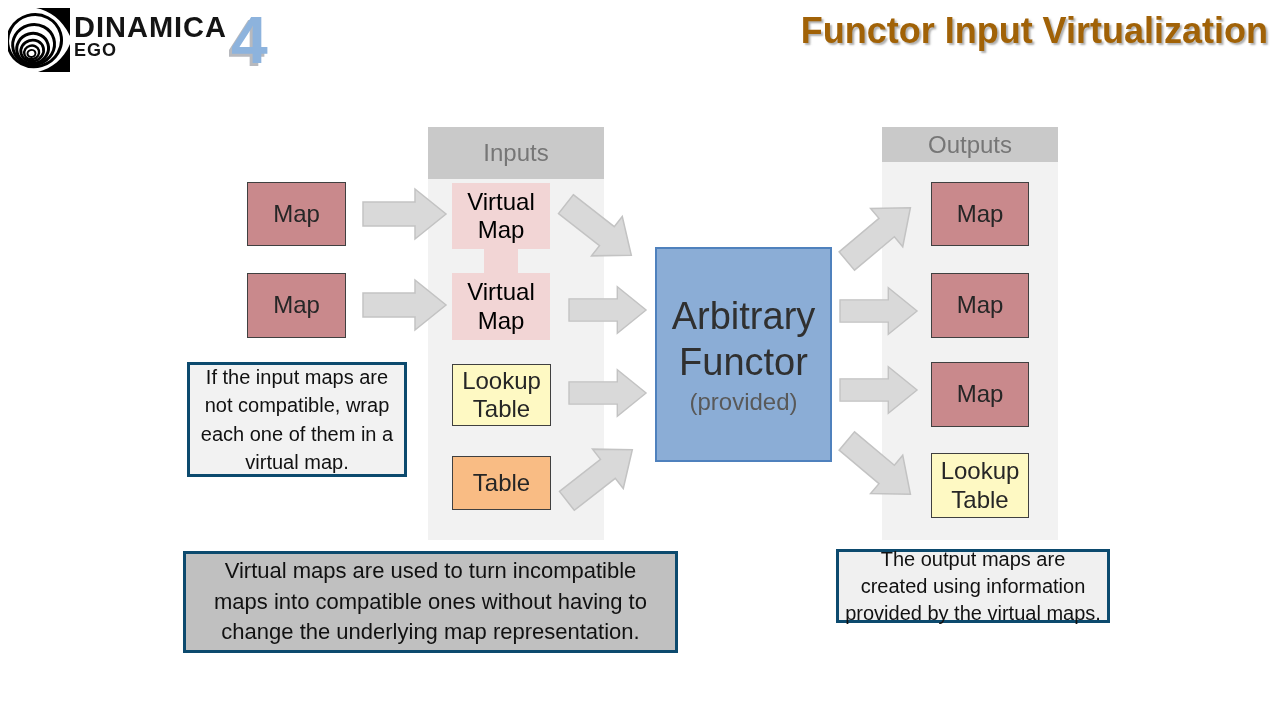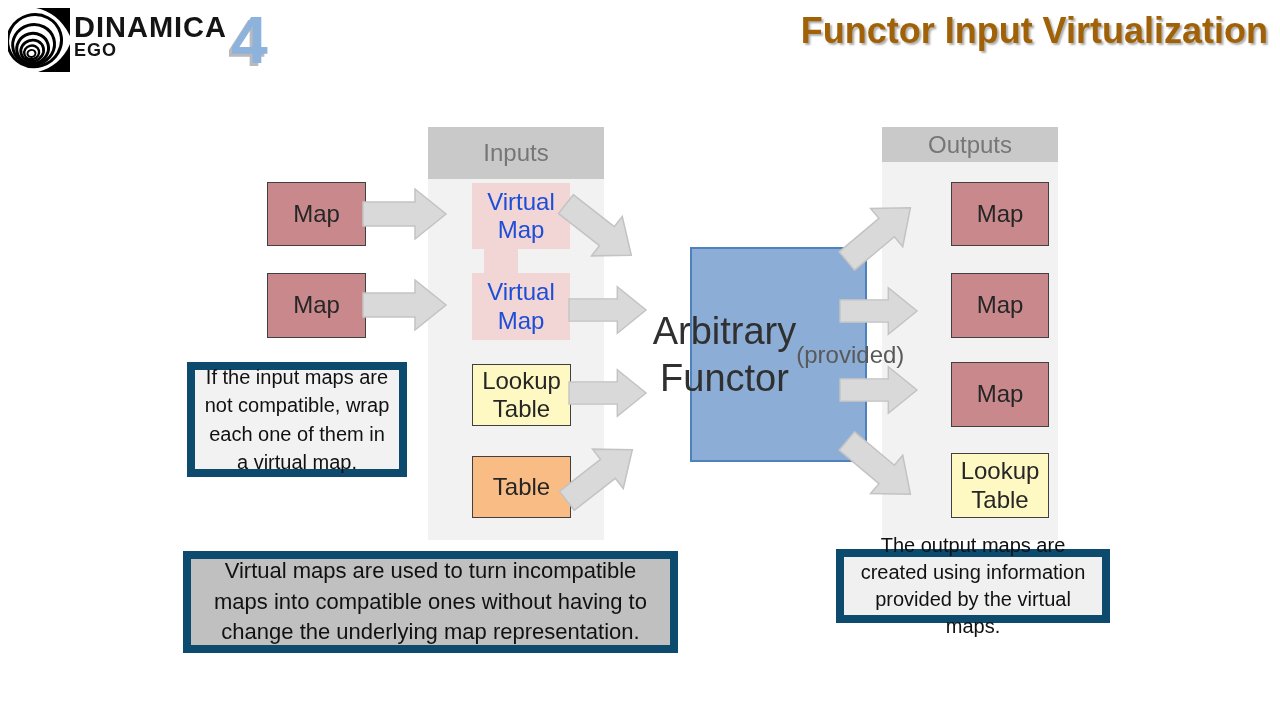--- a/index.html
+++ b/index.html
@@ -22,50 +22,50 @@
   .panel-header{position:absolute;background:#c9c9c9;color:#767676;font-size:24px;
                 display:flex;align-items:center;justify-content:center;}
   .panel-inputs{left:428px;top:127px;width:176px;height:413px;}
   .panel-outputs{left:882px;top:127px;width:176px;height:413px;}
   .hdr-inputs{left:428px;top:127px;width:176px;height:52px;}
   .hdr-outputs{left:882px;top:127px;width:176px;height:35px;}
 
   
   .node{position:absolute;display:flex;align-items:center;justify-content:center;
         text-align:center;font-size:24px;color:#262626;line-height:1.18;
-        border:1.5px solid #404040;box-sizing:border-box;margin-left:20px;}
+        border:1.5px solid #404040;box-sizing:border-box;}
   .map-fill{background:#c9898c;}
   .purple-fill{background:#fef9c3;}
   .orange-fill{background:#f9bc84;}
-  .vmap{background:#f2d5d5;border:none;color:#1d4ed8;}
+  .vmap{background:#f2d5d5;border:none;color:#000000;}
   .vm-conn{position:absolute;background:#f2d5d5;}
 
   .n-map1{left:247px;top:182px;width:99px;height:64px;}
   .n-map2{left:247px;top:273px;width:99px;height:65px;}
   .n-vm1{left:452px;top:183px;width:98px;height:66px;}
   .n-vmconn{left:484px;top:248px;width:34px;height:26px;}
   .n-vm2{left:452px;top:273px;width:98px;height:67px;}
   .n-lt-in{left:452px;top:364px;width:99px;height:62px;}
-  .n-table{left:452px;top:456px;width:99px;height:62px;}
+  .n-table{left:452px;top:456px;width:99px;height:54px;}
   .n-omap1{left:931px;top:182px;width:98px;height:64px;}
   .n-omap2{left:931px;top:273px;width:98px;height:65px;}
   .n-omap3{left:931px;top:362px;width:98px;height:65px;}
   .n-olt{left:931px;top:453px;width:98px;height:65px;}
 
-  .functor{left:670px;top:247px;width:177px;height:215px;background:#8badd6;
-           border:2px solid #4f81bd;flex-direction:row;}
+  .functor{left:655px;top:247px;width:177px;height:215px;background:#8badd6;
+           border:2px solid #4f81bd;flex-direction:column;}
   .functor-name{font-size:38px;color:#303030;line-height:1.22;}
   .functor-sub{font-size:24px;color:#595959;margin-top:2px;}
 
   
   .arrow{position:absolute;overflow:visible;}
   .arrow polygon{fill:#d9d9d9;stroke:#c3c3c3;stroke-width:1.5;}
 
   
-  .callout{position:absolute;border:8px solid #0c4a6e;box-sizing:border-box;
+  .callout{position:absolute;border:3px solid #0c4a6e;box-sizing:border-box;
            display:flex;align-items:center;justify-content:center;text-align:center;
            color:#111111;}
   .co-left{left:187px;top:362px;width:220px;height:115px;background:#f2f2f2;
            font-size:20px;line-height:1.42;padding:4px 8px;}
   .co-bottom{left:183px;top:551px;width:495px;height:102px;background:#c0c0c0;
              font-size:22px;line-height:1.38;padding:2px 12px;}
   .co-right{left:836px;top:549px;width:274px;height:74px;background:#f0f0f0;
             font-size:20px;line-height:1.35;padding:4px 6px;}
 </style>
 </head>

